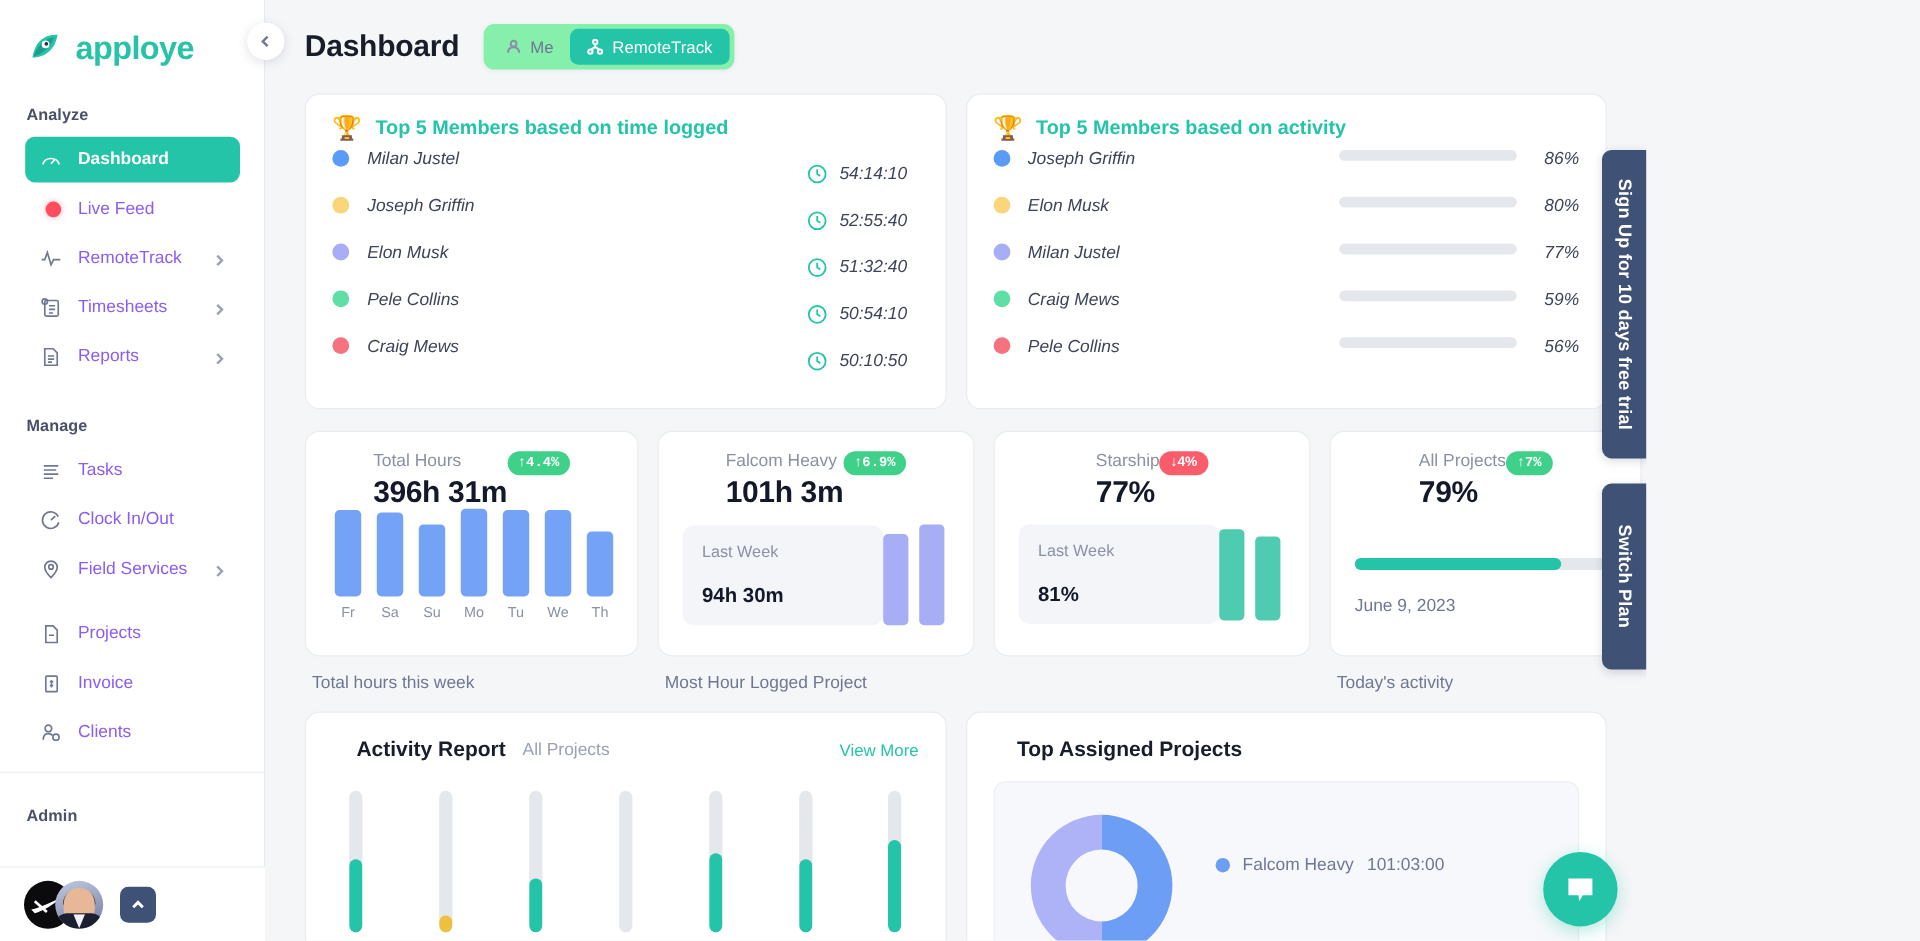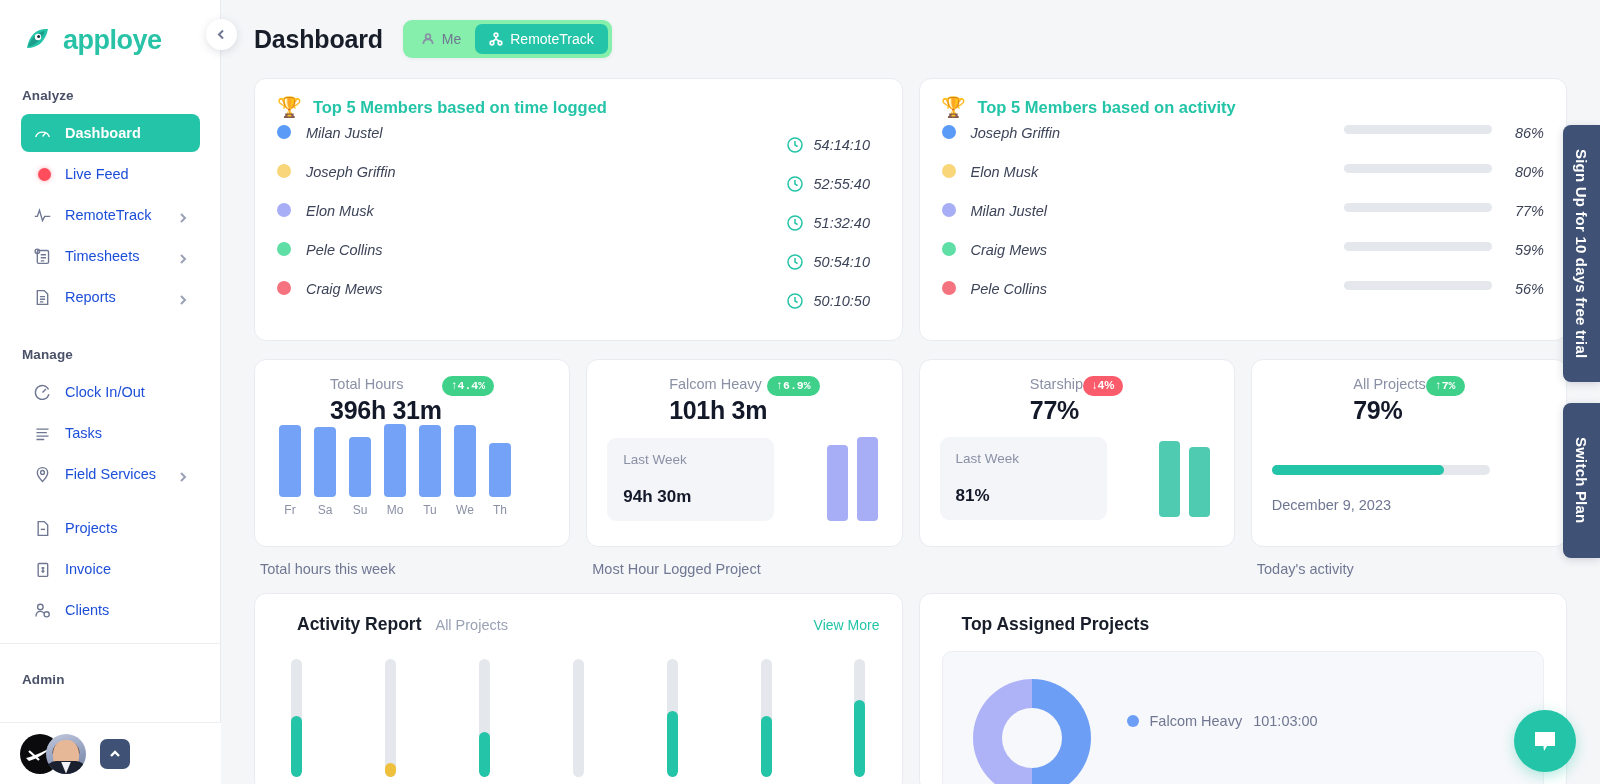--- a/index.html
+++ b/index.html
@@ -3,41 +3,41 @@
 <meta charset="utf-8">
 <style>
   * { box-sizing: border-box; margin: 0; padding: 0; }
   html, body {
     width: 1600px; height: 784px;
     overflow: hidden;
     font-family: "Liberation Sans", sans-serif;
     background: #f5f6f8;
     color: #3d4459;
   }
-  .app { display: flex; width: 1600px; height: 784px; position: relative; }
+  .app { display: flex; width: 1372px; height: 784px; position: relative; }
 
   
   .sidebar {
     width: 221px; height: 784px; background: #ffffff;
     border-right: 1px solid #e8eaef;
     position: relative; flex: 0 0 221px;
   }
   .logo-row { display: flex; align-items: center; gap: 9px; padding: 20px 0 0 24px; height: 60px; }
   .logo-mark { width: 30px; height: 30px; position: relative; }
   .logo-text { font-size: 27px; font-weight: 700; color: #28c3a6; letter-spacing: -0.5px; }
 
   .nav-section-label {
     font-size: 13.5px; font-weight: 600; color: #4a5168;
     padding: 28px 0 8px 22px; letter-spacing: 0.1px;
   }
   .nav-item {
     display: flex; align-items: center; gap: 13px;
     height: 38px; margin: 3px 20px 3px 21px;
     padding: 0 12px; border-radius: 8px;
-    font-size: 14.5px; color: #1d4ed8; cursor: pointer;
+    font-size: 14.5px; color: #8b5cf6; cursor: pointer;
     position: relative;
   }
   .nav-item .nav-label { flex: 1; }
   .nav-item.active { background: #23c4a7; color: #ffffff; font-weight: 600; }
   .nav-item.active .nav-icon svg { stroke: #ffffff; }
   .nav-icon { width: 19px; height: 19px; display: flex; align-items: center; justify-content: center; flex: 0 0 19px; }
   .nav-icon svg { width: 19px; height: 19px; stroke: #6f7792; fill: none; stroke-width: 1.6; }
   .chev { width: 10px; height: 10px; flex: 0 0 10px; }
   .chev svg { width: 10px; height: 10px; stroke: #9aa1b5; fill: none; stroke-width: 2; }
   .live-dot { width: 13px; height: 13px; border-radius: 50%; background: #ff4d5e; margin-left: 3px; box-shadow: 0 0 5px rgba(255,77,94,.45); }
@@ -258,34 +258,34 @@
       <span class="chev"><svg viewBox="0 0 10 10">
             <path d="M3 1 L7 5 L3 9"></path>
           </svg></span>
     </div>
 
     <div class="nav-section-label">Manage</div>
 
     <div class="nav-item">
       <span class="nav-icon">
         <svg viewBox="0 0 22 22">
+            <path d="M4 6 H18 M4 10 H16 M4 14 H18 M4 18 H13"></path>
+          </svg>
+      </span>
+      <span class="nav-label">Tasks</span>
+    </div>
+
+    <div class="nav-item">
+      <span class="nav-icon">
+        <svg viewBox="0 0 22 22">
             <path d="M18 7.5 A8 8 0 1 0 18.5 13"></path>
             <path d="M11 11 L15 7"></path>
           </svg>
       </span>
       <span class="nav-label">Clock In/Out</span>
-    </div>
-
-    <div class="nav-item">
-      <span class="nav-icon">
-        <svg viewBox="0 0 22 22">
-            <path d="M4 6 H18 M4 10 H16 M4 14 H18 M4 18 H13"></path>
-          </svg>
-      </span>
-      <span class="nav-label">Tasks</span>
     </div>
 
     <div class="nav-item">
       <span class="nav-icon">
         <svg viewBox="0 0 22 22">
             <path d="M11 3 C7.5 3 5 5.6 5 9 C5 13 11 19 11 19 C11 19 17 13 17 9 C17 5.6 14.5 3 11 3 Z"></path>
             <circle cx="11" cy="8.6" r="2.2"></circle>
           </svg>
       </span>
       <span class="nav-label">Field Services</span>
@@ -586,21 +586,21 @@
               <div>
                 <div class="stat-label">All Projects</div>
                 <div class="stat-value">79%</div>
               </div>
               <div class="badge up">↑7%</div>
             </div>
             <div class="prog-wrap">
               <div class="prog-track">
                   <div class="prog-fill" style="width:79%"></div>
                 </div>
-              <div class="prog-date">December 9, 2023</div>
+              <div class="prog-date">June 9, 2023</div>
             </div>
           </section>
           <div class="stat-caption">Today's activity</div>
         </div>
       </div>
 
       <div class="row-bottom">
 
         <section class="card bottom-card">
           <div class="bc-head">

